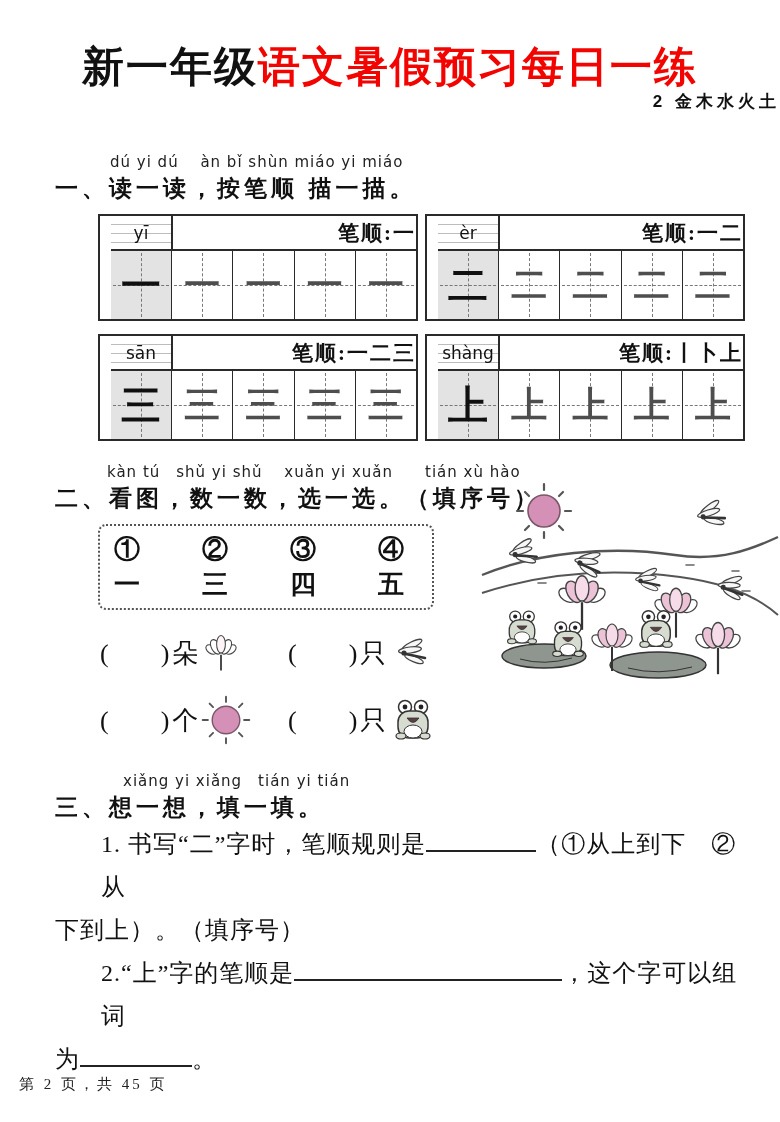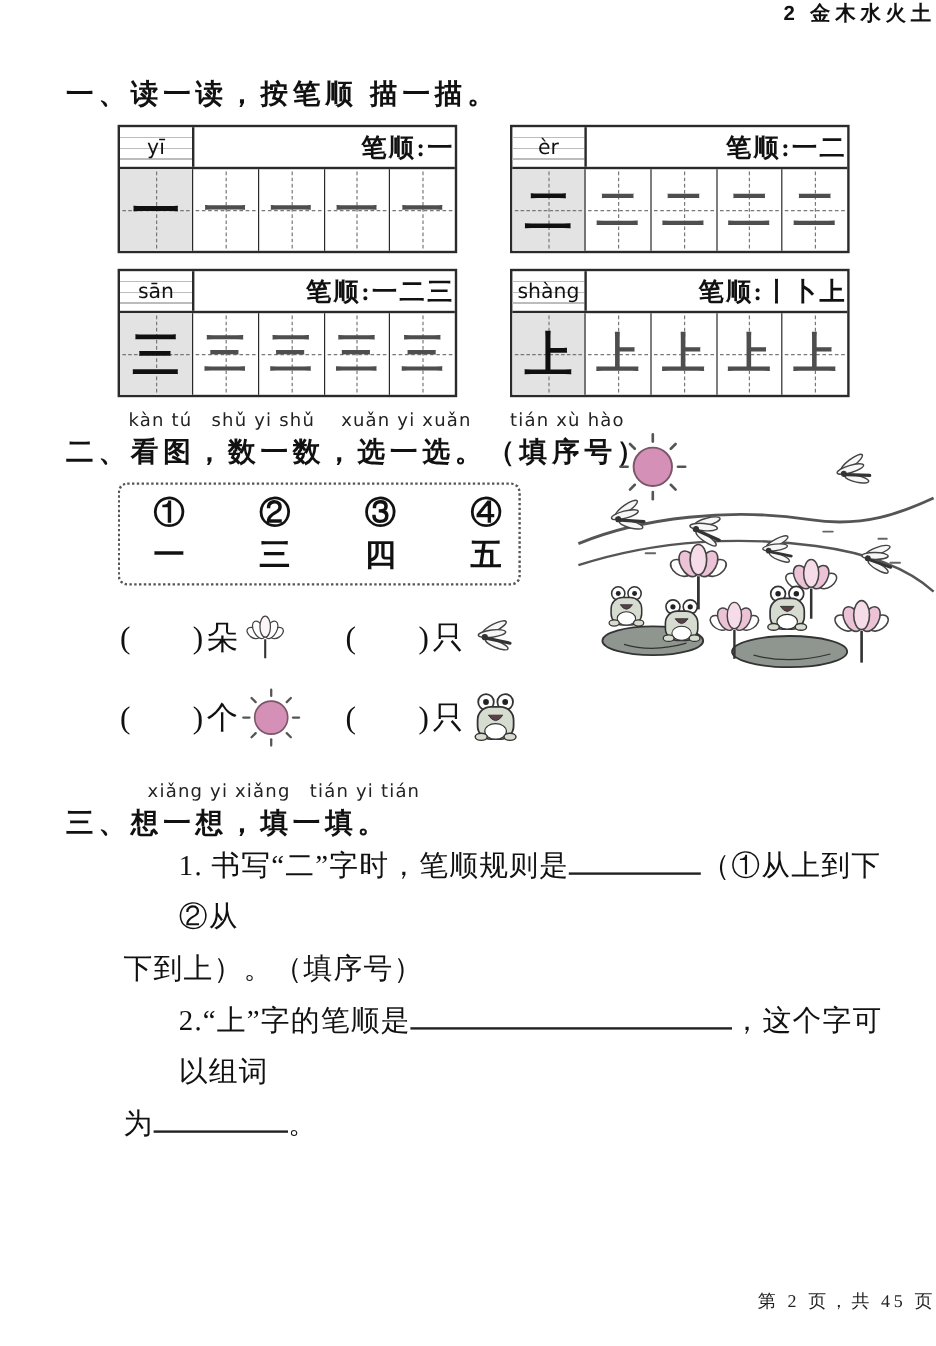--- a/index.html
+++ b/index.html
@@ -18,21 +18,21 @@
   .pinyin { font-family:"DejaVu Sans", sans-serif; font-size:15px; color:#222;
             letter-spacing:1px; }
   .head { font-family:"Liberation Sans", sans-serif; font-size:23px; font-weight:700;
           letter-spacing:4px; margin-top:1px; }
 
   
   #sec1 { margin-top:40px; }
   #sec1 .pinyin { margin-left:55px; }
   .tables { display:grid; grid-template-columns:320px 320px; column-gap:7px;
             row-gap:13px; margin:10px 0 0 43px; }
-  .wtable { width:283px; border:2px solid #2a2a2a; box-sizing:border-box; }
+  .wtable { width:320px; border:2px solid #2a2a2a; box-sizing:border-box;padding-left:11px; }
   .wt-head { display:flex; height:33px; border-bottom:2px solid #2a2a2a; }
   .py-cell { width:60px; flex:0 0 60px; border-right:2px solid #2a2a2a;
              display:flex; align-items:center; justify-content:center;
              font-family:"DejaVu Sans", sans-serif; font-size:17px;
              background:repeating-linear-gradient(to bottom, transparent 0 8px, #bcbcbc 8px 9px); }
   .so-cell { flex:1; display:flex; align-items:center; padding-left:8px;
              font-size:21px; font-weight:700; letter-spacing:2px;justify-content:flex-end; }
   .wt-body { display:flex; height:68px; }
   .cell { position:relative; flex:1; border-right:1.5px solid #2a2a2a;
           display:flex; align-items:center; justify-content:center; }
@@ -40,41 +40,41 @@
   .cell::before { content:""; position:absolute; left:2px; right:2px; top:50%;
                   border-top:1.5px dashed #787878; }
   .cell::after  { content:""; position:absolute; top:2px; bottom:2px; left:50%;
                   border-left:1.5px dashed #787878; }
   .cell .ch { position:relative; z-index:1; }
   .model { flex:0 0 60px; background:#e3e3e3; }
   .model .ch { font-size:40px; font-weight:700; color:#101010; }
   .prac .ch  { font-size:36px; font-weight:600; color:#4e4e4e; }
 
   
-  #sec2 { margin-top:10px; position:relative; }
+  #sec2 { margin-top:22px; position:relative; }
   #sec2 .pinyin { margin-left:52px; }
   .optbox { margin:10px 0 0 43px; width:336px; border:2.5px dotted #555;
             border-radius:8px; padding:6px 14px; display:flex; gap:48px;
-            font-size:26px; font-weight:600; box-sizing:border-box;text-align:right; }
+            font-size:26px; font-weight:600; box-sizing:border-box; }
   .items { margin:22px 0 0 45px; display:grid; grid-template-columns:188px 188px;
            row-gap:20px; font-size:26px; align-items:center; }
   .item { display:flex; align-items:center; gap:3px; }
   .pond { position:absolute; left:425px; top:12px; }
 
   
   #sec3 { margin-top:26px; }
   #sec3 .pinyin { margin-left:68px; }
-  .q { font-size:24px; letter-spacing:1px; line-height:43px;margin-left:48px; }
+  .q { font-size:24px; letter-spacing:1px; line-height:43px; }
   .indent { padding-left:46px; }
   .uline { display:inline-block; border-bottom:2px solid #222; height:1.05em;
            vertical-align:baseline; }
   .u110 { width:110px; } .u275 { width:268px; } .u115 { width:112px; }
 
-  .footer { position:absolute; left:0; right:0; bottom:28px; text-align:right;
-            font-size:15px; letter-spacing:3px; color:#222; }
+  .footer { position:absolute; left:0; right:0; bottom:28px; text-align:left;
+            font-size:15px; letter-spacing:3px; color:#222;padding-left:19px; }
 </style>
 </head>
 <body>
 
 <svg width="0" height="0" style="position:absolute" aria-hidden="true">
   <defs>
     <g id="g-sun">
       <g stroke="#555" stroke-width="2.2" stroke-linecap="round">
         <line x1="0" y1="-27" x2="0" y2="-21"></line>
           <line x1="19" y1="-19" x2="15" y2="-15"></line>
@@ -119,23 +119,27 @@
       <path d="M-6 -6 Q0 3 6 -6 Z" fill="#5a3f44" stroke="#333" stroke-width="0.8"></path>
       <ellipse cx="0" cy="7.5" rx="9" ry="6.5" fill="#fff" stroke="#333" stroke-width="1"></ellipse>
       <ellipse cx="-12" cy="12" rx="5" ry="3" fill="#d7dcd0" stroke="#333" stroke-width="1.2"></ellipse>
       <ellipse cx="12" cy="12" rx="5" ry="3" fill="#d7dcd0" stroke="#333" stroke-width="1.2"></ellipse>
     </g>
   </defs>
 </svg>
 
 <div class="page">
 
+  <div class="title">
+    <span>新一年级</span><span class="red">语文暑假预习每日一练</span>
+  </div>
   <div class="lesson">2  金木水火土</div>
 
   <div class="sec" id="sec1">
+    <div class="pinyin">dú  yi  dú　 àn  bǐ shùn miáo  yi  miáo</div>
     <div class="head">一、读一读，按笔顺 描一描。</div>
 
     <div class="tables">
 
       <div class="wtable">
         <div class="wt-head">
           <div class="py-cell">yī</div>
           <div class="so-cell">
               <span>笔顺:</span>
               <span>一</span>

